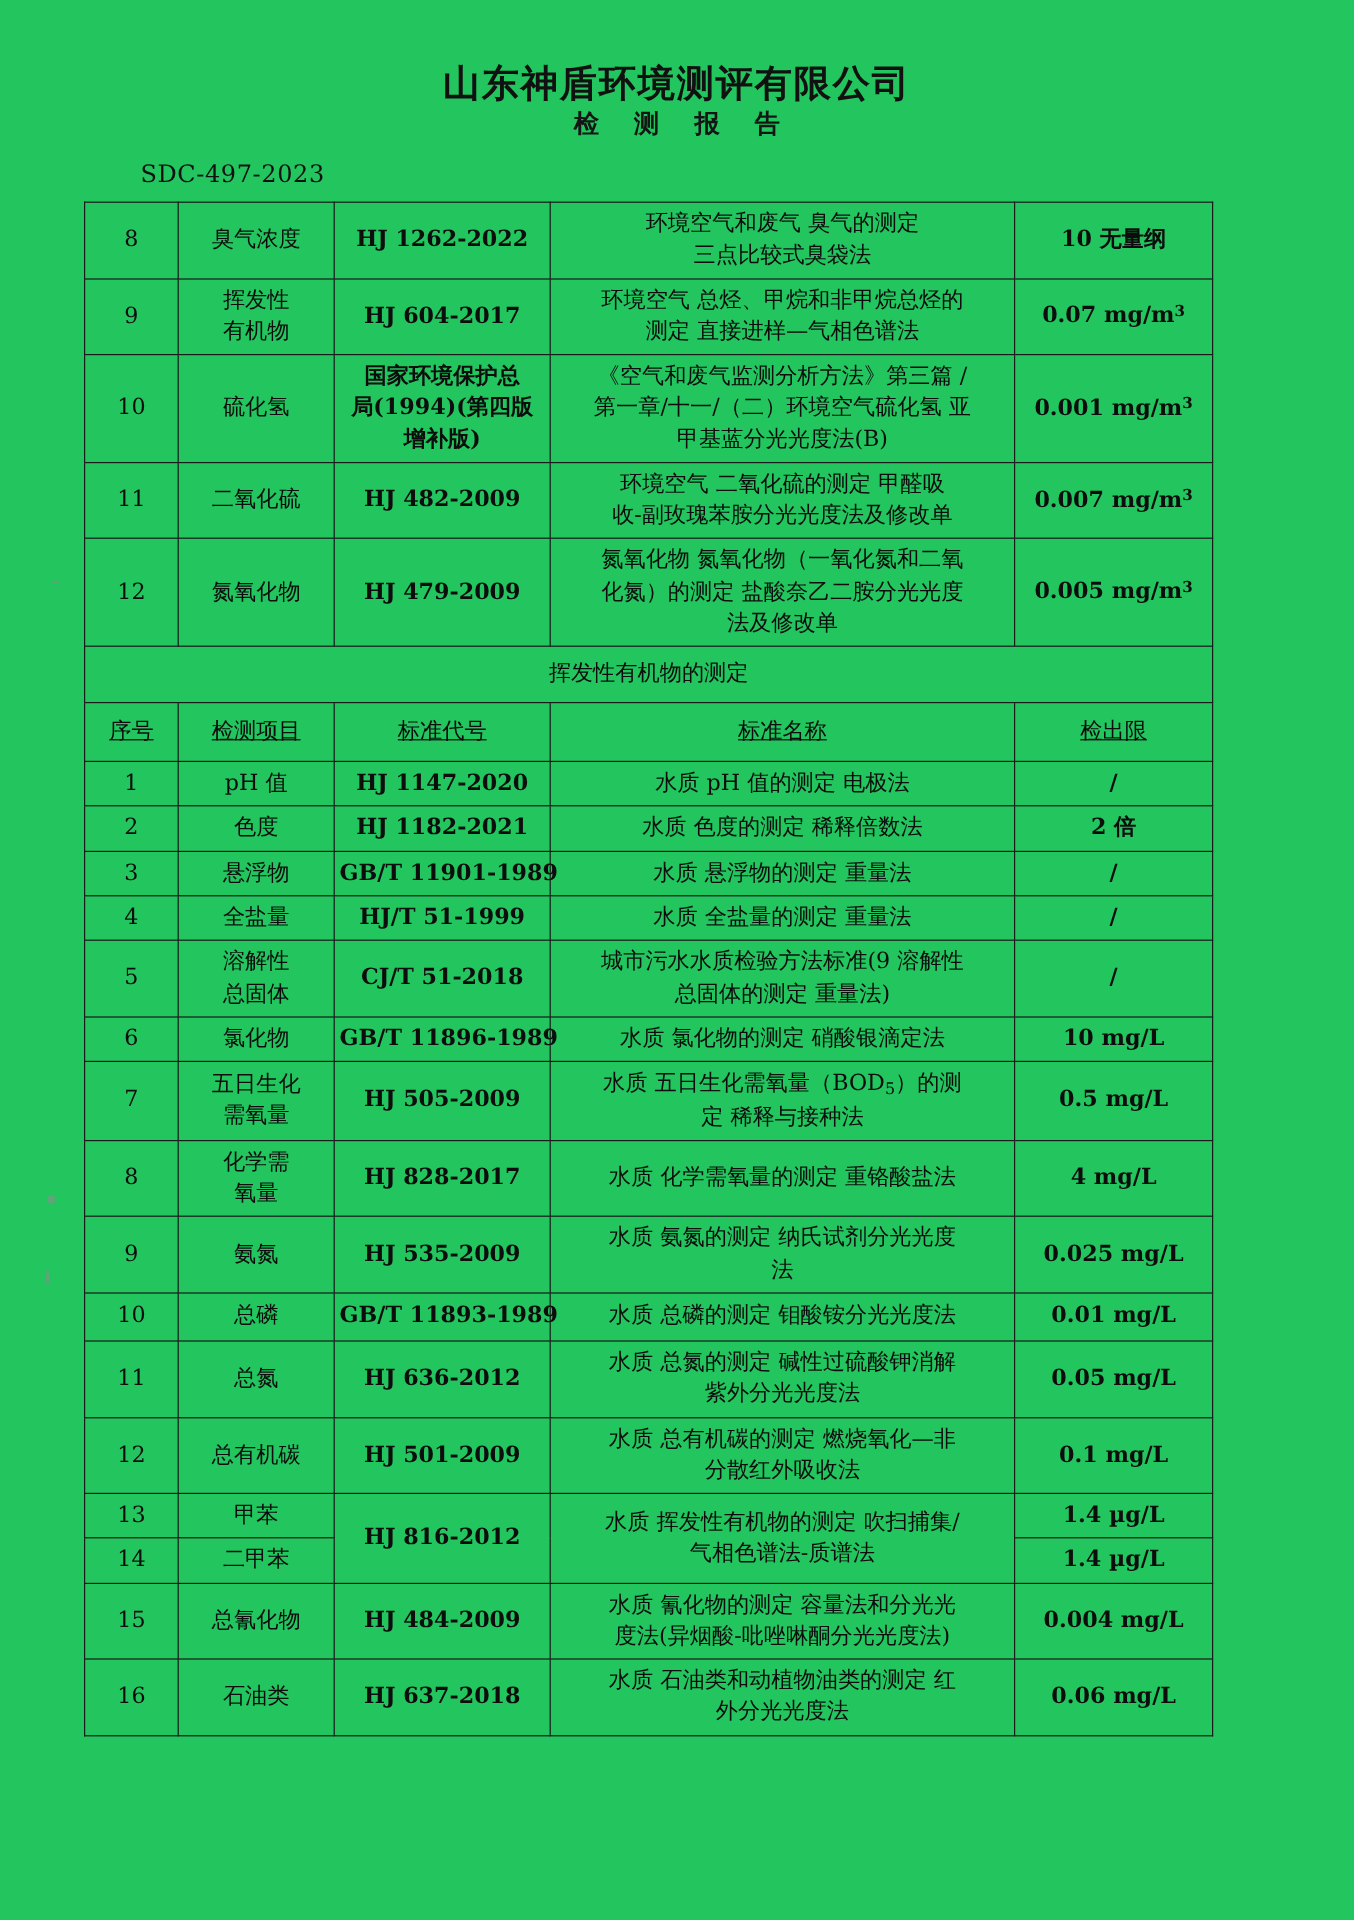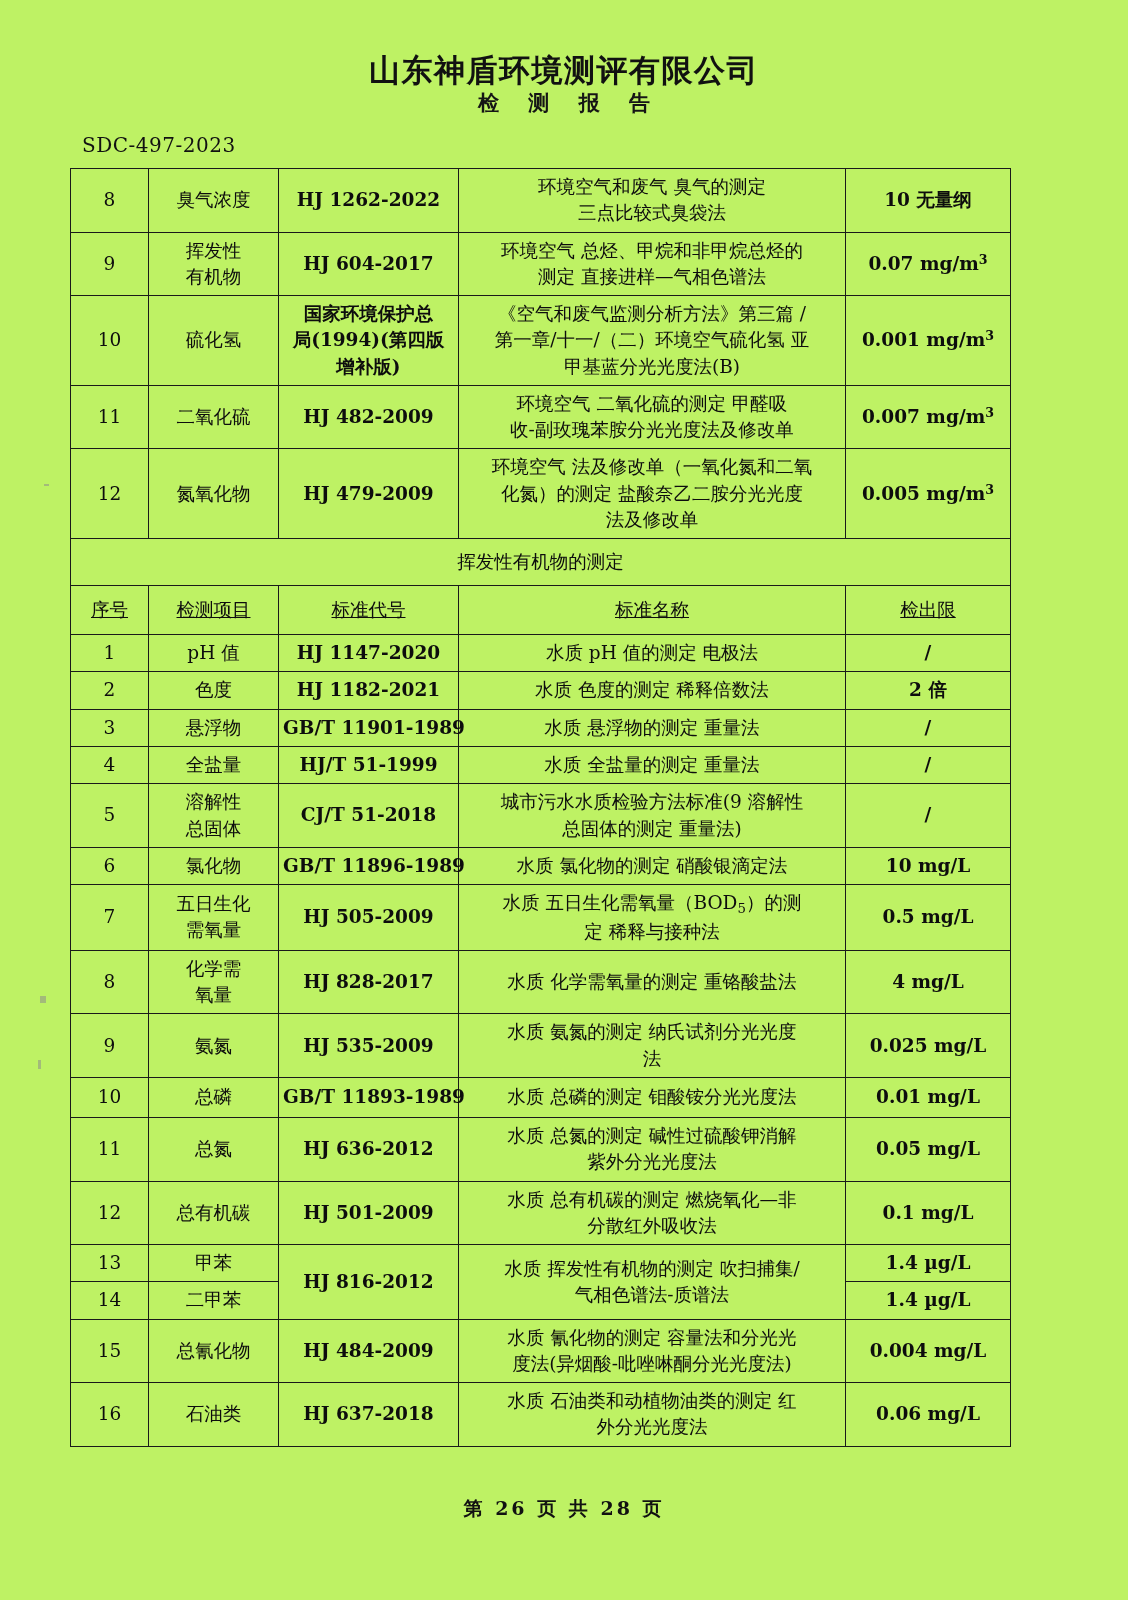--- a/index.html
+++ b/index.html
@@ -15,21 +15,21 @@
     font-family: "DejaVu Serif", "Liberation Serif", serif;
     color: #0a0a0a;
     overflow: hidden;
   }
 
   .page {
     position: absolute;
     left: 0; top: 0;
     width: 1128px;
     height: 1600px;
-    background: #bef264;
+    background: #22c55e;
   }
 
   
   .doc-header {
     text-align: center;
     padding-top: 52px;
   }
   .company-name {
     font-family: "DejaVu Sans", "Liberation Sans", sans-serif;
     font-size: 31px;
@@ -41,21 +41,21 @@
   .report-title {
     font-family: "DejaVu Sans", "Liberation Sans", sans-serif;
     font-size: 21px;
     font-weight: bold;
     letter-spacing: 11px;
     text-indent: 11px;
     color: #151515;
   }
   .doc-code {
     margin-top: 16px;
-    margin-left: 82px;
+    margin-left: 117px;
     font-family: "DejaVu Serif", "Liberation Serif", serif;
     font-size: 20px;
     letter-spacing: 0.5px;
     text-align: left;
     color: #111;
   }
 
   
   .table-wrap {
     position: absolute;
@@ -182,21 +182,21 @@
             <td class="no">11</td>
             <td class="item"><span>二氧化硫</span></td>
             <td class="code"><span>HJ 482-2009</span></td>
             <td class="name"><span>环境空气 二氧化硫的测定  甲醛吸</span><br><span>收-副玫瑰苯胺分光光度法及修改单</span></td>
             <td class="limit">0.007 mg/m<sup>3</sup></td>
           </tr>
           <tr style="height: 72px;">
             <td class="no">12</td>
             <td class="item"><span>氮氧化物</span></td>
             <td class="code"><span>HJ 479-2009</span></td>
-            <td class="name"><span>环境空气 法及修改单（一氧化氮和二氧</span><br><span>化氮）的测定 盐酸奈乙二胺分光光度</span><br><span>法及修改单</span></td>
+            <td class="name"><span>氮氧化物 氮氧化物（一氧化氮和二氧</span><br><span>化氮）的测定 盐酸奈乙二胺分光光度</span><br><span>法及修改单</span></td>
             <td class="limit">0.005 mg/m<sup>3</sup></td>
           </tr>
           <tr>
             <td class="section-head" colspan="5">挥发性有机物的测定</td>
           </tr>
           <tr>
             <td class="col-head">序号</td>
             <td class="col-head">检测项目</td>
             <td class="col-head">标准代号</td>
             <td class="col-head">标准名称</td>
@@ -309,14 +309,13 @@
             <td class="no">16</td>
             <td class="item"><span>石油类</span></td>
             <td class="code"><span>HJ 637-2018</span></td>
             <td class="name"><span>水质 石油类和动植物油类的测定 红</span><br><span>外分光光度法</span></td>
             <td class="limit">0.06 mg/L</td>
           </tr>
         </tbody>
     </table>
   </div>
 
-  <div class="page-footer">第 26 页 共 28 页</div>
 </div>
 
 </body></html>

